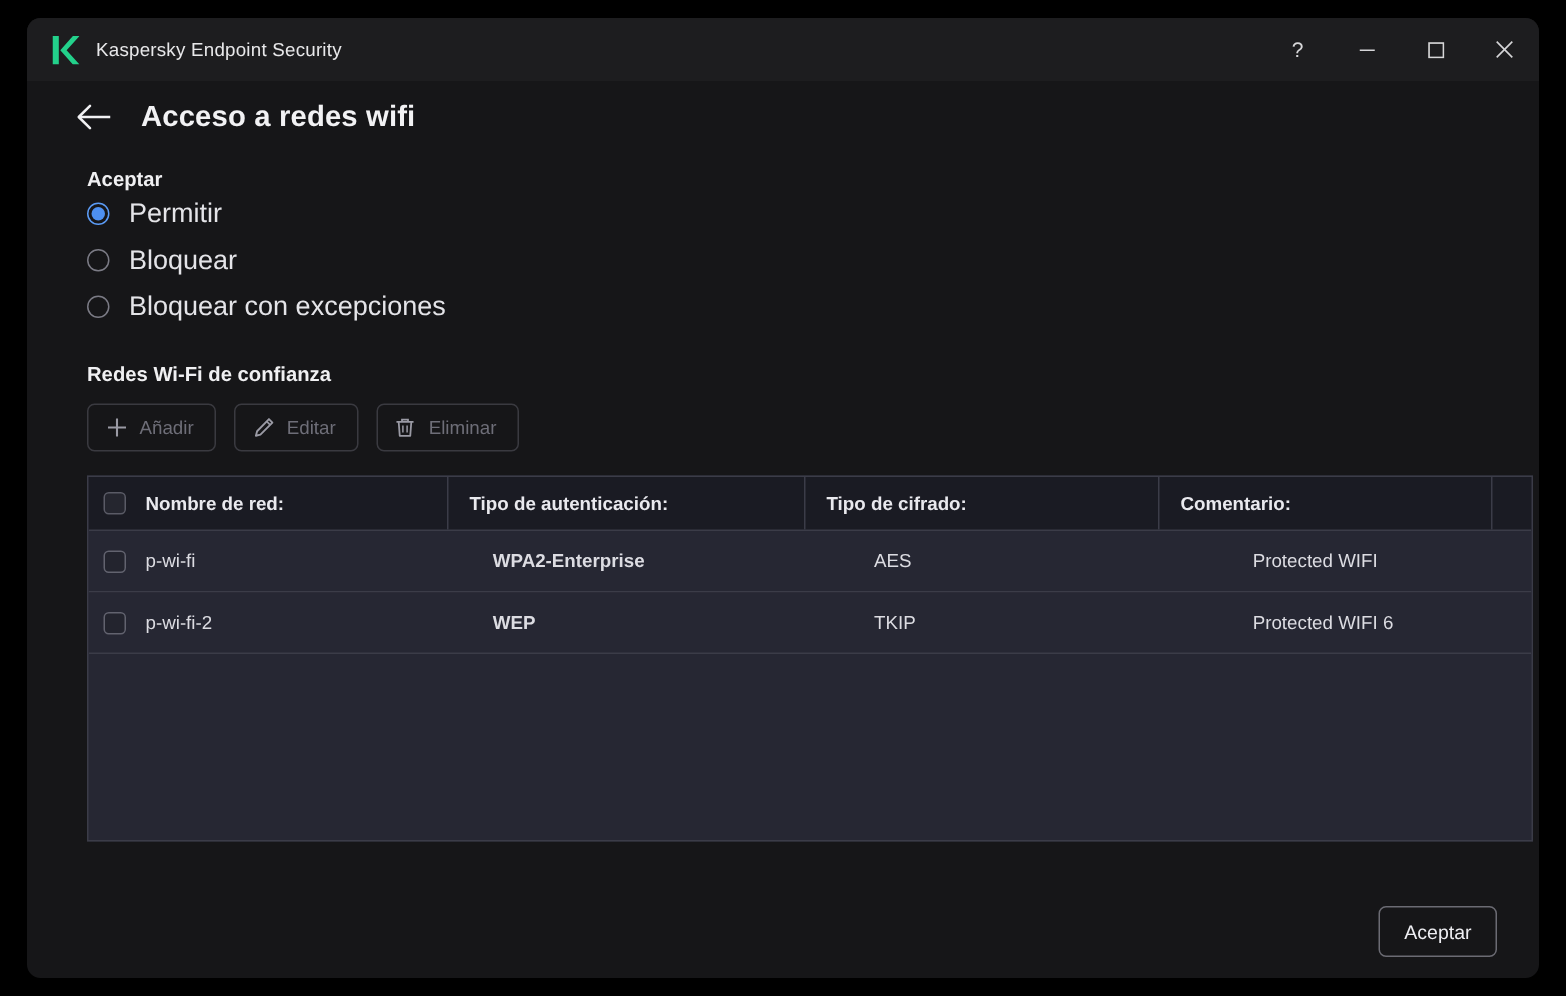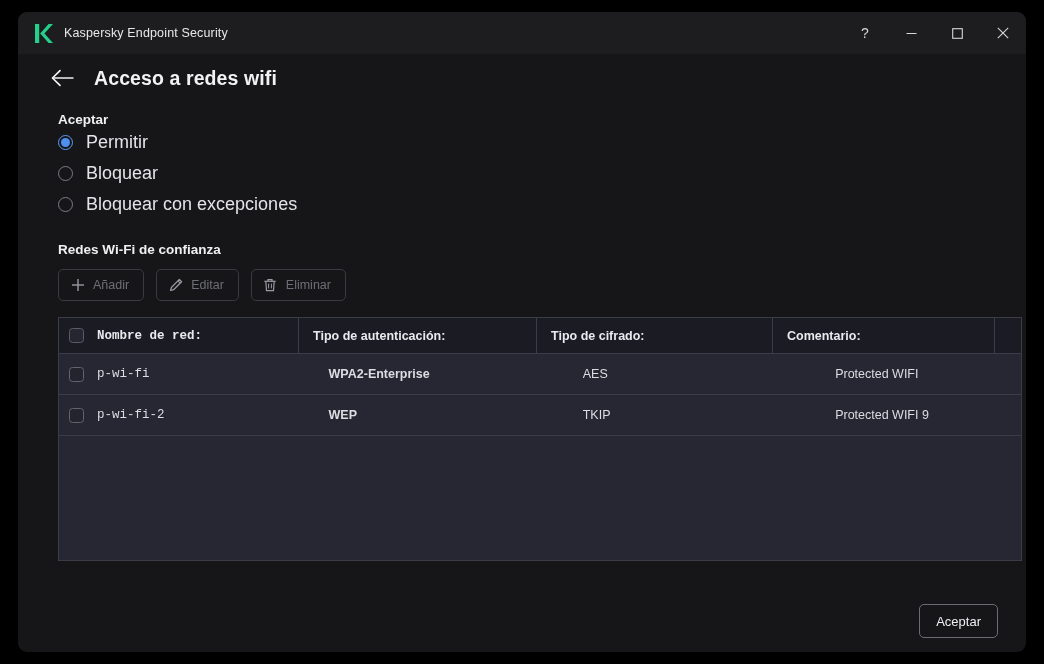--- a/index.html
+++ b/index.html
@@ -201,21 +201,21 @@
 
   .chk {
     width: 15px; height: 15px;
     border: 1.3px solid #62636f;
     border-radius: 3.5px;
     background: #23242e;
     flex: none;
     display: inline-block;
   }
   #thead .chk { border-color: #5a5b66; background: #25262f; }
-  .cell-label { margin-left: 13px; font-family: Liberation Mono, monospace; }
+  .cell-label { margin-left: 13px; }
   .th .cell-label { margin-left: 13px; }
 
   
   #footer {
     position: absolute;
     left: 0; bottom: 0;
     width: 100%; height: 62px;
     display: flex; align-items: center; justify-content: flex-end;
     padding-right: 28px;
     gap: 12px;
@@ -362,21 +362,21 @@
         <div class="td c3">Protected WIFI</div>
       </div>
 
       <div class="tr">
         <div class="td c0">
           <span class="chk"></span>
           <span class="cell-label">p-wi-fi-2</span>
         </div>
         <div class="td c1">WEP</div>
         <div class="td c2">TKIP</div>
-        <div class="td c3">Protected WIFI 9</div>
+        <div class="td c3">Protected WIFI 6</div>
       </div>
 
     </div>
   </div>
 
   <div id="footer">
     <button class="foot-btn">Aceptar</button>
   </div>
 
 </div>

